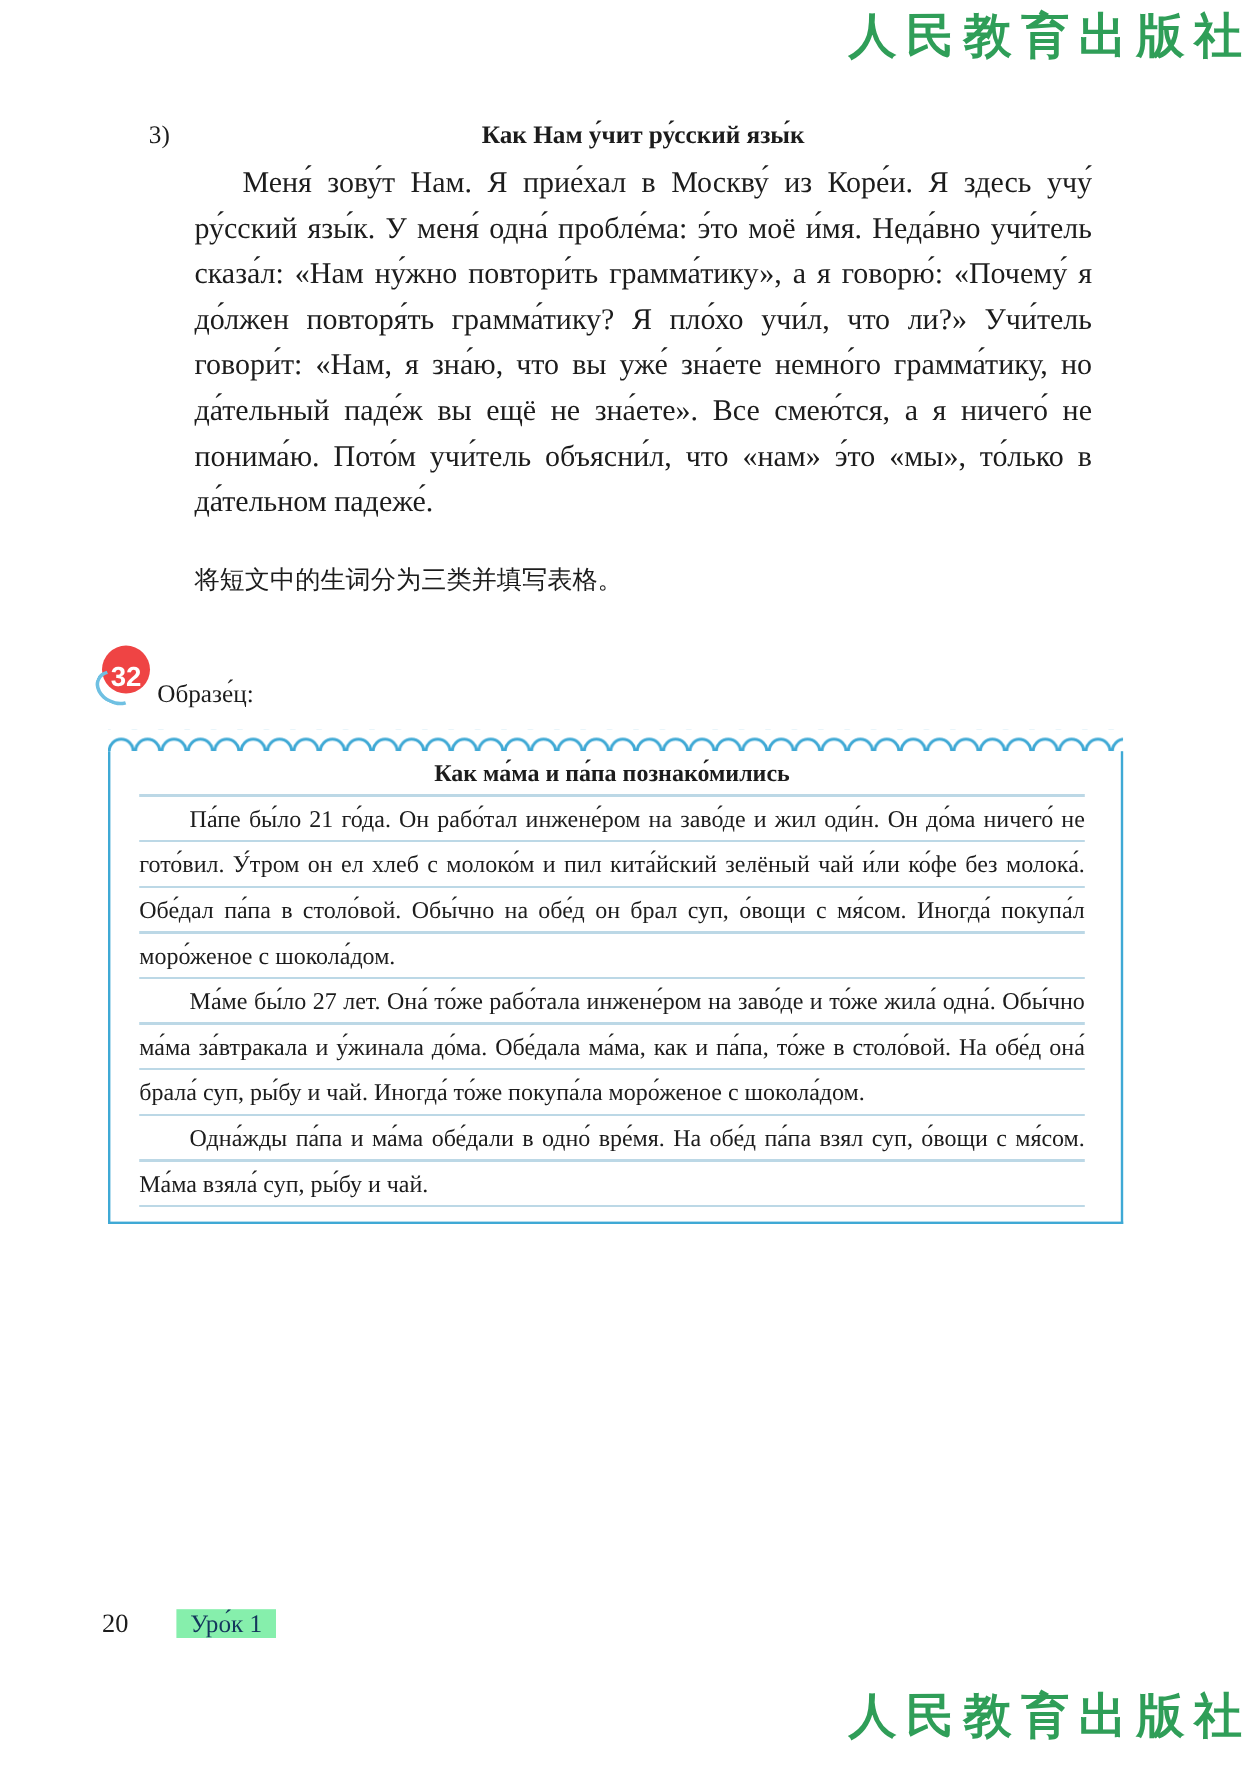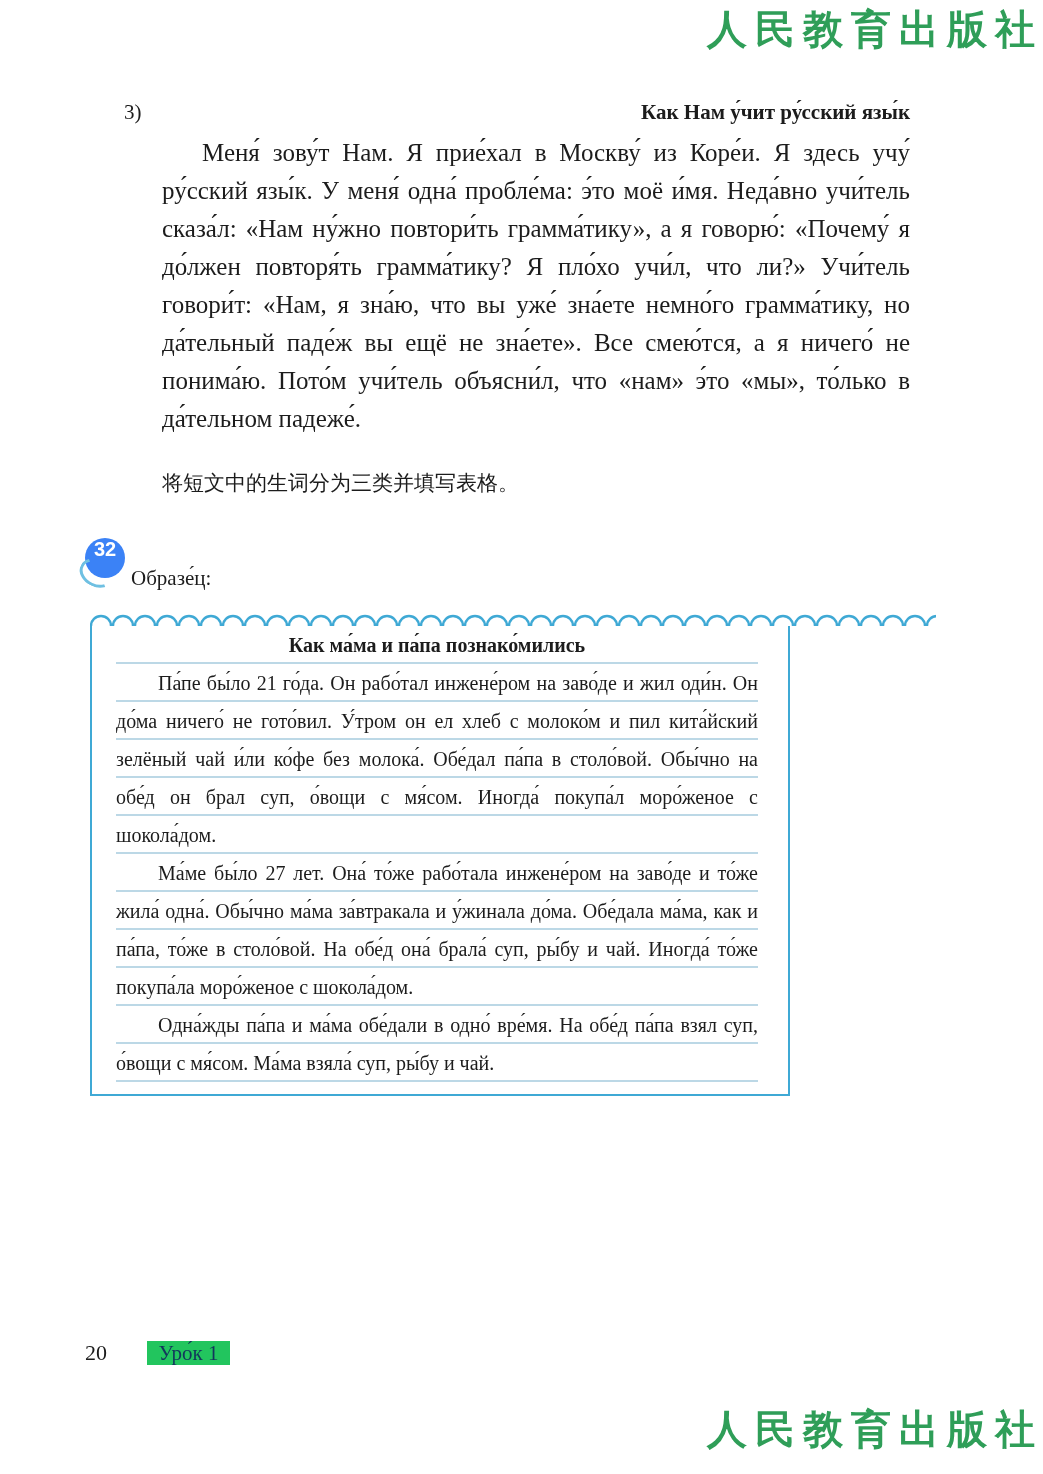--- a/index.html
+++ b/index.html
@@ -27,21 +27,21 @@
 
   .content { width: 748px; margin: 0 0 0 162px; }
 
   
   .ex3-titlerow { position: relative; margin-top: 40px; height: 40px; }
   .ex3-num {
     position: absolute; left: -38px; top: 0;
     font-size: 21px; line-height: 40px;
   }
   .ex3-title {
-    text-align: right; font-weight: bold;
+    text-align: center; font-weight: bold;
     font-size: 21px; line-height: 40px;
   }
   .passage {
     margin: 2px 0 0 0;
     font-size: 25px; line-height: 38px;
     text-align: justify; text-indent: 40px;
   }
   .cn-instruction {
     margin-top: 26px;
     font-size: 21px; line-height: 38px;
@@ -71,64 +71,64 @@
   }
   .vocab-table tbody tr + tr td { border-top: 3px solid #ffffff; }
   .vocab-table tbody tr:last-child td { border-bottom: 2px solid #43b1da; }
 
   
   .ex32-head { margin: 36px 0 0 -77px; display: flex; align-items: flex-start; }
   .badge {
     position: relative;
     flex: 0 0 auto;
     width: 40px; height: 40px;
-    background: #3b82f6;
+    background: #ef4444;
     border-radius: 50%;
     color: #ffffff;
     font-family: "Liberation Sans", sans-serif;
-    font-weight: bold; font-size: 20px;
-    display: flex; align-items: flex-start; justify-content: center;
+    font-weight: bold; font-size: 23px;
+    display: flex; align-items: flex-end; justify-content: center;
     margin-right: 6px;
   }
   .badge::after {
     content: "";
     position: absolute; left: -6px; bottom: -9px;
     width: 30px; height: 22px;
     border: 3px solid #6fc0e2;
     border-radius: 50%;
     border-top-color: transparent;
     border-right-color: transparent;
     transform: rotate(25deg);
   }
   .ex32-text { padding-top: 4px; }
   .ex32-instruction { font-size: 21px; line-height: 36px; }
   .obrazec { font-size: 21px; line-height: 40px; margin-top: 16px; }
 
   
-  .sample-box { margin: 10px 0 0 -72px; width: 700px; }
+  .sample-box { margin: 10px 0 0 -72px; width: 846px; }
   .scallop { display: block; }
   .box-body {
     border-left: 2px solid #3fa9d5;
     border-right: 2px solid #3fa9d5;
     border-bottom: 2px solid #3fa9d5;
     padding: 0 30px 12px 24px;
   }
   .ruled {
     font-size: 20px; line-height: 38px;
     background: repeating-linear-gradient(#0000 0 36px, #bcd8e6 36px 38px);
   }
   .box-title { text-align: center; font-weight: bold; }
   .ruled p { margin: 0; text-indent: 42px; text-align: justify; }
 
   
   .footer { position: absolute; left: 85px; top: 1340px; font-size: 22px; }
   .pageno { color: #1c1c1c; }
   .lesson {
     margin-left: 34px;
-    background: #22c55e;
+    background: #86efac;
     color: #13365c;
     padding: 0 12px;
     font-size: 21px;
   }
 </style>
 </head>
 <body>
 
 <div class="page">
 

